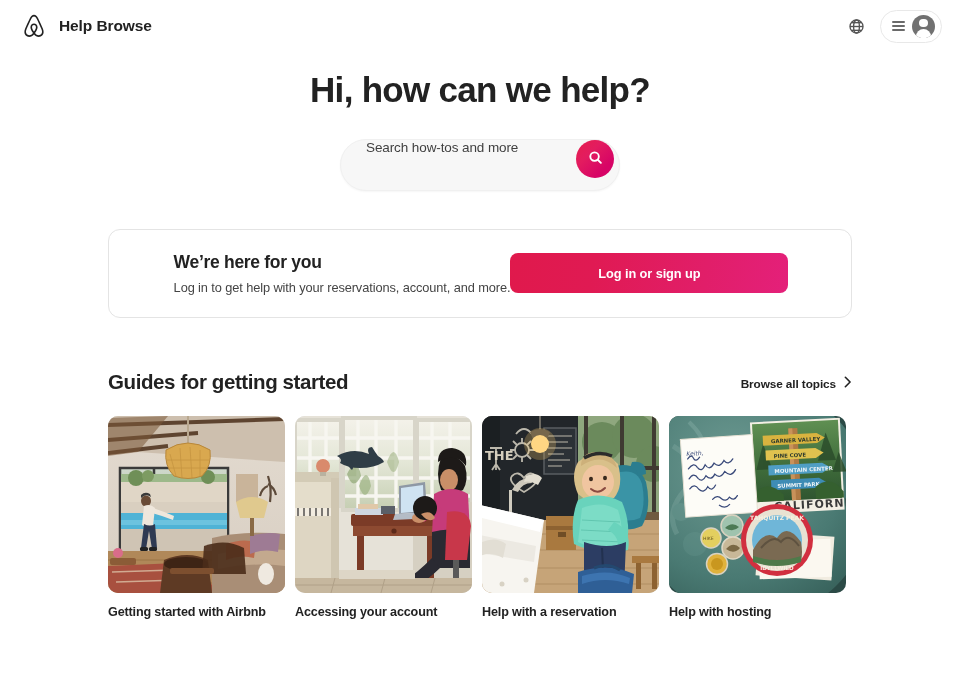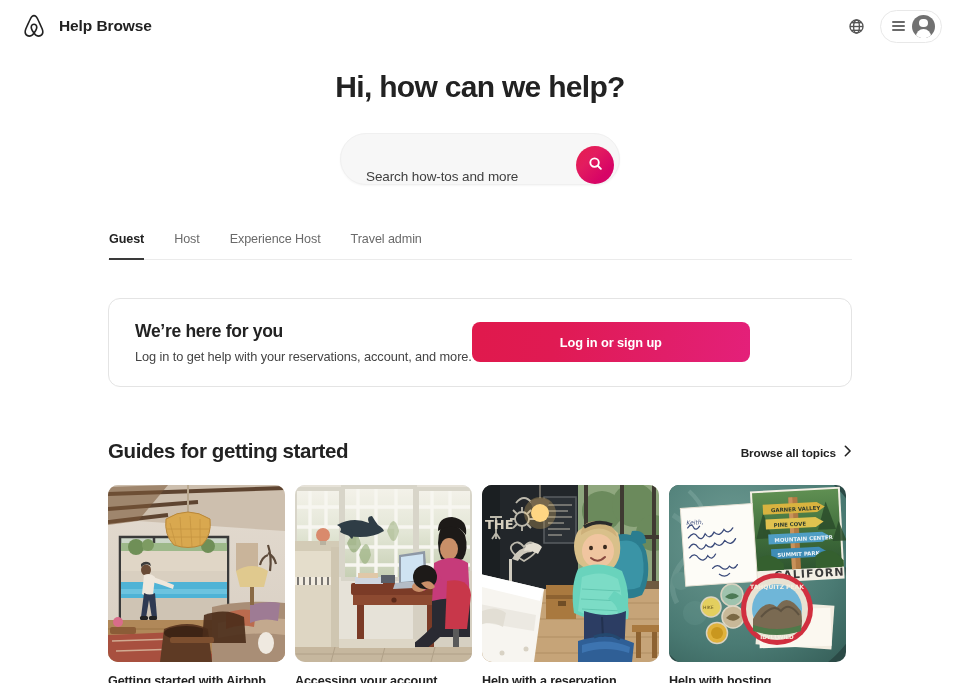--- a/index.html
+++ b/index.html
@@ -122,42 +122,42 @@
     top: 14.3px;
   }
 
   
   .hero {
     padding-top: 16px;
     text-align: center;
   }
 
   .hero-title {
-    font-size: 30px;
+    font-size: 35px;
     font-weight: bold;
     letter-spacing: -0.7px;
     color: #222222;
     line-height: 1.25;
   }
 
   .search-wrap {
     display: flex;
     justify-content: center;
     margin-top: 27px;
   }
 
   .search-box {
     width: 280px;
     height: 52px;
     border-radius: 28px;
     background: #f7f7f7;
     border: 1px solid #f0f0f0;
     box-shadow: 0 1px 2px rgba(0,0,0,0.04);
     display: flex;
-    align-items: flex-end;
+    align-items: flex-start;
     padding: 0 5px 0 25px;
     cursor: text;
   }
 
   .search-input {
     flex: 1;
     border: none;
     outline: none;
     background: transparent;
     font-family: "Liberation Sans", sans-serif;
@@ -218,21 +218,21 @@
   }
 
   
   .login-card {
     margin-top: 38px;
     border: 1px solid #e4e4e4;
     border-radius: 12px;
     padding: 22px 24px 22px 26px;
     display: flex;
     align-items: center;
-    justify-content: flex-start;
+    justify-content: center;
     background: #ffffff;
   }
 
   .login-card-text { max-width: 430px; }
 
   .login-card-title {
     font-size: 17.5px;
     font-weight: bold;
     color: #222222;
     letter-spacing: -0.3px;
@@ -367,28 +367,20 @@
             <line x1="15.6" y1="15.6" x2="20.6" y2="20.6"></line>
           </svg>
         </span>
       </button>
     </div>
   </div>
 </div>
 
 <div class="content">
 
-  <div class="tabs-section">
-    <div class="tabs">
-      <div class="tab active">Guest</div>
-      <div class="tab">Host</div>
-      <div class="tab">Experience Host</div>
-      <div class="tab">Travel admin</div>
-    </div>
-  </div>
 
   <div class="login-card">
     <div class="login-card-text">
       <div class="login-card-title">We’re here for you</div>
       <div class="login-card-sub">Log in to get help with your reservations, account, and more.</div>
     </div>
     <button class="login-btn">Log in or sign up</button>
   </div>
 
   <div class="guides">

